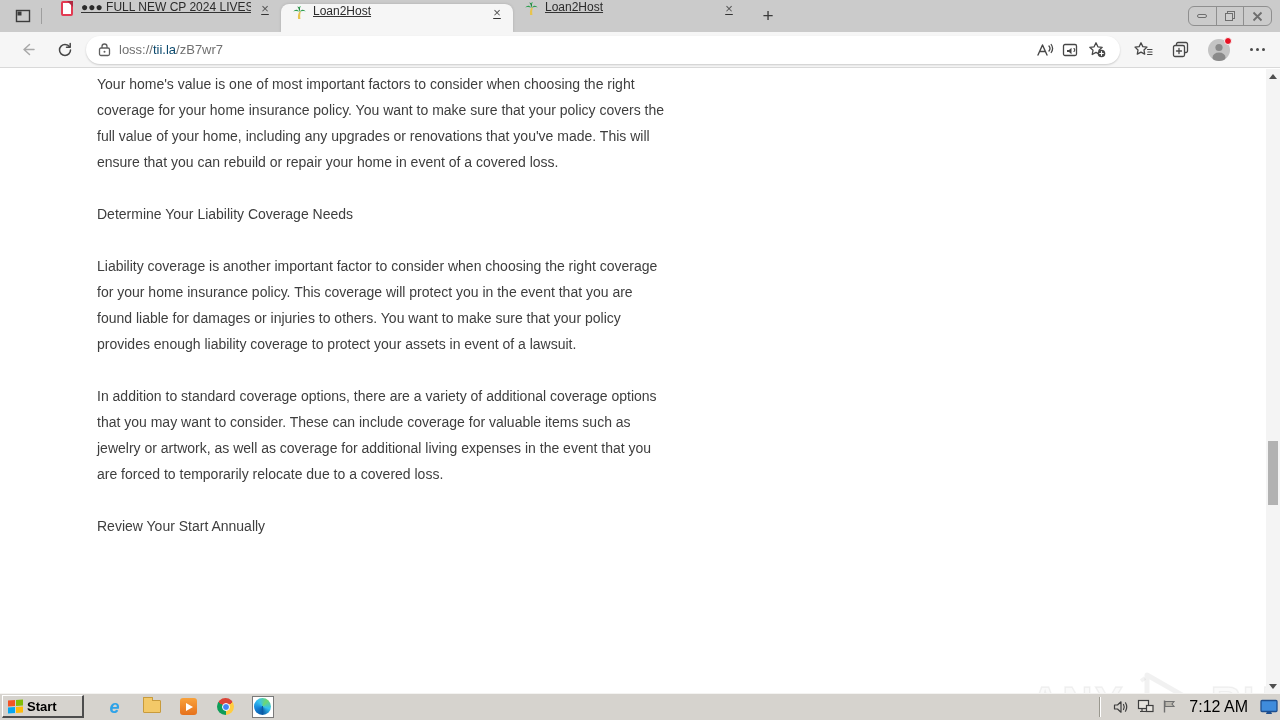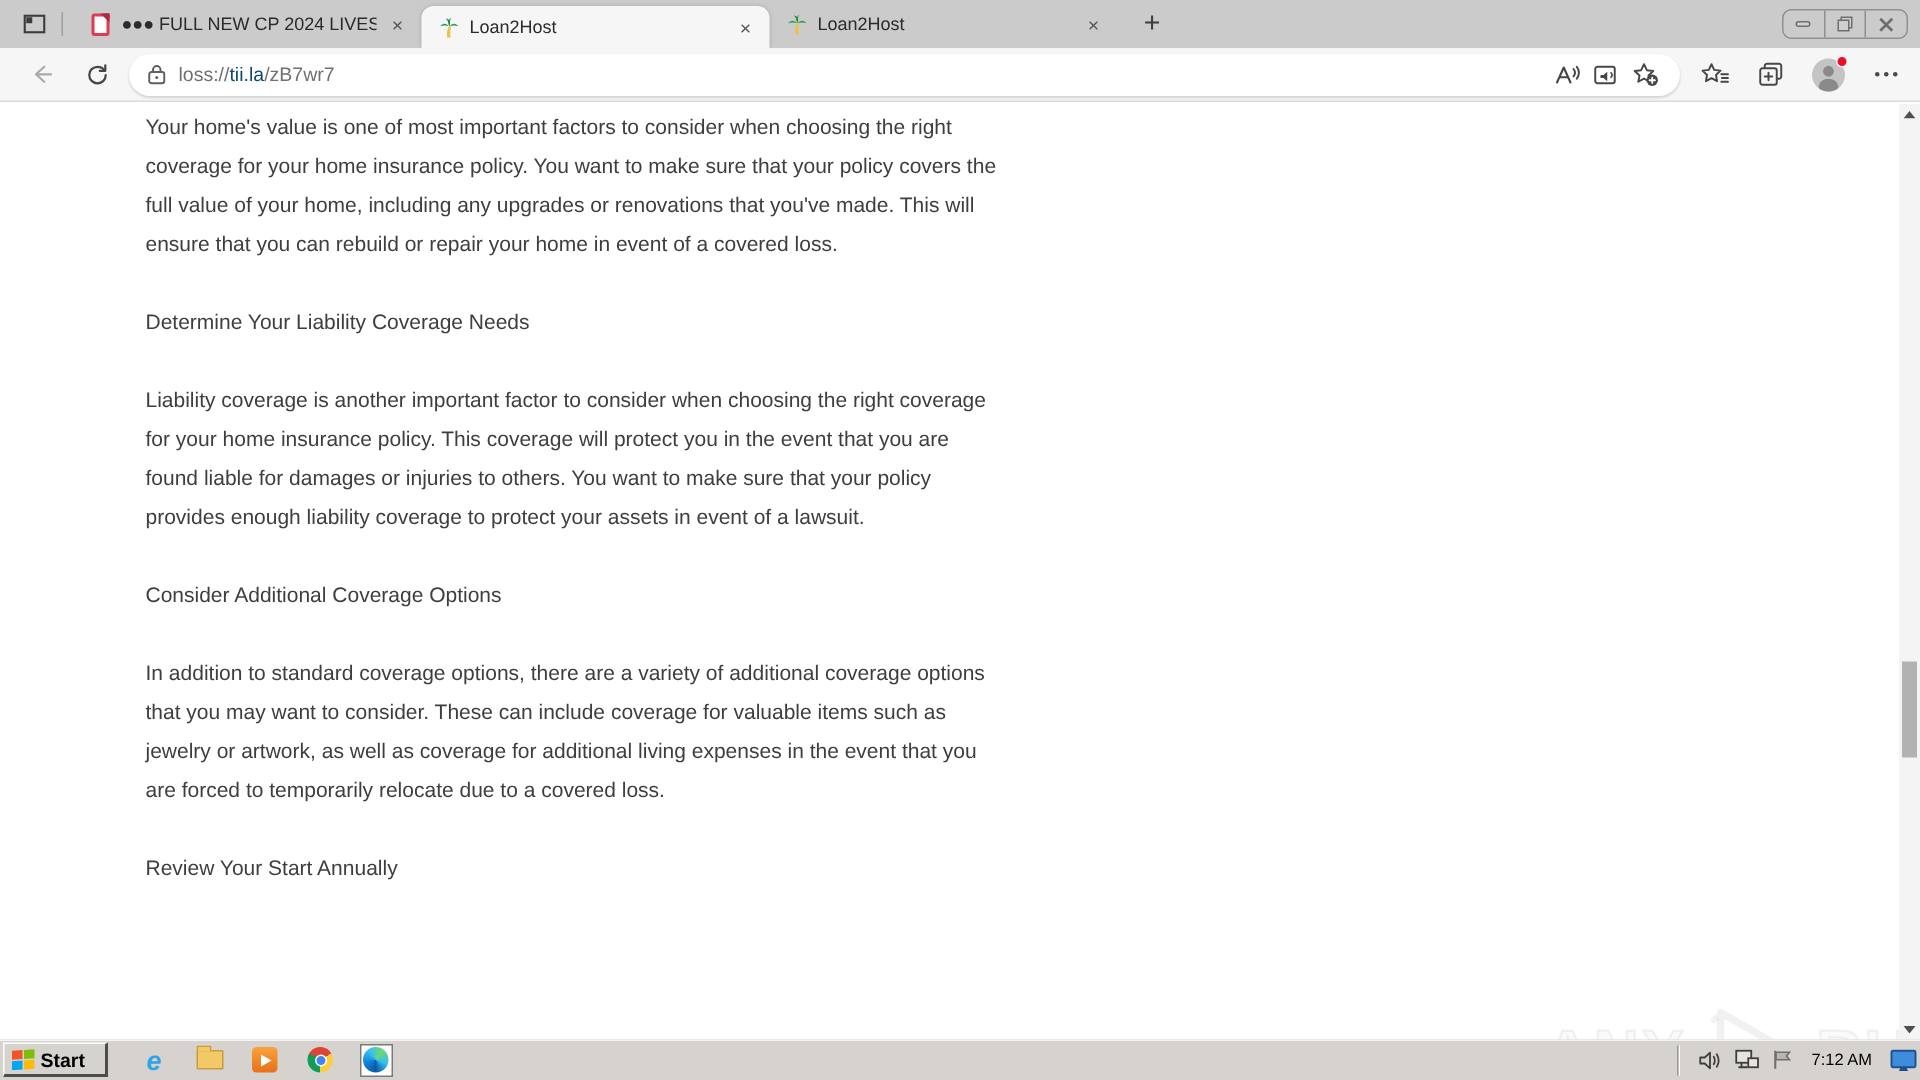--- a/index.html
+++ b/index.html
@@ -5,22 +5,22 @@
   * { margin:0; padding:0; box-sizing:border-box; }
   html,body { width:1280px; height:720px; overflow:hidden; background:#fff;
               font-family:"Liberation Sans","DejaVu Sans",sans-serif; }
 
   
   .tabstrip { position:absolute; left:0; top:0; width:1280px; height:32px;
               background:#cbcbcb; display:flex; align-items:center; }
   .tab-actions { width:22px; height:22px; margin-left:12px; display:flex; align-items:center;
                  justify-content:center; border-radius:4px; }
   .vsep { width:1px; height:16px; background:#9e9e9e; margin:0 7px; }
-  .tab { height:32px; width:232px; display:flex; align-items:center; padding:0 8px 0 10px;
-         font-size:12px; color:#333; }
+  .tab { height:32px; width:232px; display:flex; align-items:flex-start; padding:0 8px 0 10px;
+         font-size:12px; color:#333;text-decoration:underline; }
   .tab.active { background:#f6f6f6; height:28px; align-self:flex-end; border-radius:8px 8px 0 0;
                 box-shadow:0 0 3px rgba(0,0,0,.15); }
   .tab .title { flex:1; overflow:hidden; white-space:nowrap; text-overflow:clip; margin:0 6px; color:#2b2b2b; }
   .tab-close { width:16px; height:16px; display:flex; align-items:center; justify-content:center;
                font-size:13px; color:#555; border-radius:3px; }
   .favicon { width:16px; height:16px; flex:none; display:flex; align-items:center; justify-content:center; }
   .doc-ico { width:12px; height:15px; background:#fff; border:2px solid #e23a52; border-radius:2px; position:relative; }
   .doc-ico::after { content:""; position:absolute; right:-2px; top:-2px; border:3px solid #b22740;
                     border-left-color:transparent; border-bottom-color:transparent; }
   .newtab { width:26px; height:26px; margin-left:10px; display:flex; align-items:center; justify-content:center;
@@ -64,21 +64,21 @@
 
   
   .watermark { position:absolute; left:1030px; top:600px; display:flex; align-items:center; gap:6px;
                pointer-events:none; }
   .wm-text { font-size:42px; font-weight:bold; letter-spacing:2px; color:rgba(0,0,0,0.02);
              -webkit-text-stroke:1.5px rgba(0,0,0,0.055); }
 
   
   .taskbar { position:absolute; left:0; top:693px; width:1280px; height:27px; background:#d6d3ce;
              box-shadow:inset 0 1px 0 #f4f3f1; display:flex; align-items:center; }
-  .start-btn { margin-left:2px; height:23px; display:flex; align-items:center; gap:4px; padding:0 13px 0 5px;
+  .start-btn { margin-left:2px; height:23px; display:flex; align-items:center; gap:4px; padding:0 25px 0 5px;
                background:#d6d3ce; border-top:1px solid #fff; border-left:1px solid #fff;
                border-right:2px solid #4d4d4d; border-bottom:2px solid #4d4d4d; }
   .start-btn span { font-weight:bold; font-size:13px; color:#000; }
   .winflag { width:15px; height:13px; display:grid; grid-template-columns:7px 7px; grid-template-rows:6px 6px;
              gap:1px; transform:skewY(-4deg); }
   .winflag i:nth-child(1){background:#f35325;} .winflag i:nth-child(2){background:#81bc06;}
   .winflag i:nth-child(3){background:#05a6f0;} .winflag i:nth-child(4){background:#ffba08;}
   .ql { display:flex; align-items:center; gap:15px; margin-left:20px; }
   .ql-item { width:22px; height:22px; display:flex; align-items:center; justify-content:center; }
   .ql-item.pressed { background:#fff; border:1px solid #7a7a7a; }
@@ -91,21 +91,21 @@
   .wmp i { width:0; height:0; border-left:7px solid #fff; border-top:4.5px solid transparent;
            border-bottom:4.5px solid transparent; margin-left:2px; }
   .chrome { width:17px; height:17px; border-radius:50%;
             background:conic-gradient(from -60deg,#db4437 0 120deg,#ffcd40 120deg 240deg,#0f9d58 240deg 360deg);
             display:flex; align-items:center; justify-content:center; }
   .chrome i { width:8px; height:8px; border-radius:50%; background:#4285f4; border:1.5px solid #fff; }
   .edge-ball { width:17px; height:17px; border-radius:50%;
                background:conic-gradient(from 180deg,#0a5aa4,#1381d8,#35c1f1,#6fd86f,#35c1f1,#0a5aa4); }
   .tray { margin-left:auto; height:27px; display:flex; align-items:center; gap:8px; padding-right:2px; }
   .tray-sep { width:2px; height:20px; border-left:1px solid #9a988f; border-right:1px solid #fff; margin-right:4px; }
-  .tray-time { font-size:11px; color:#000; padding:0 4px; }
+  .tray-time { font-size:16px; color:#000; padding:0 4px; }
   .tray-ico { display:flex; align-items:center; justify-content:center; }
 </style>
 </head>
 <body>
 
 <div class="tabstrip">
   <div class="tab-actions">
     <svg width="16" height="16" viewBox="0 0 16 16">
       <rect x="1.5" y="2.5" width="13" height="11" fill="none" stroke="#3c3c3c" stroke-width="1.4"></rect>
       <rect x="2.5" y="3.5" width="4" height="4" fill="#3c3c3c"></rect>
@@ -254,21 +254,20 @@
 coverage for your home insurance policy. You want to make sure that your policy covers the
 full value of your home, including any upgrades or renovations that you've made. This will
 ensure that you can rebuild or repair your home in event of a covered loss.</div>
 
     <div class="heading">Determine Your Liability Coverage Needs</div>
     <div class="block">Liability coverage is another important factor to consider when choosing the right coverage
 for your home insurance policy. This coverage will protect you in the event that you are
 found liable for damages or injuries to others. You want to make sure that your policy
 provides enough liability coverage to protect your assets in event of a lawsuit.</div>
 
-    <div class="heading">Consider Additional Coverage Options</div>
     <div class="block">In addition to standard coverage options, there are a variety of additional coverage options
 that you may want to consider. These can include coverage for valuable items such as
 jewelry or artwork, as well as coverage for additional living expenses in the event that you
 are forced to temporarily relocate due to a covered loss.</div>
 
     <div class="heading">Review Your Start Annually</div>
   </div>
 
   <div class="watermark">
     <span class="wm-text">ANY</span>

